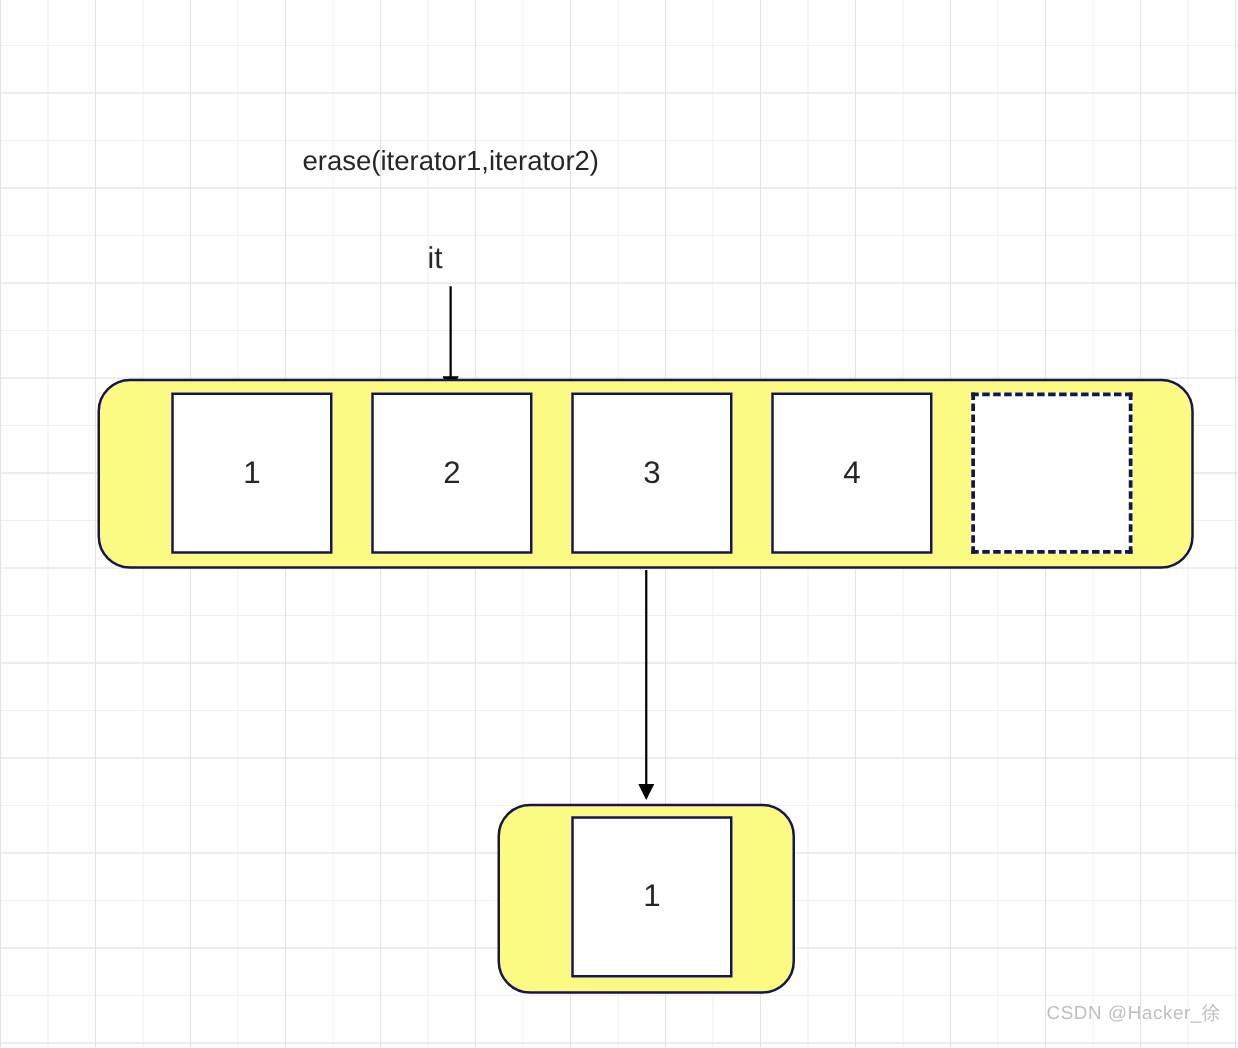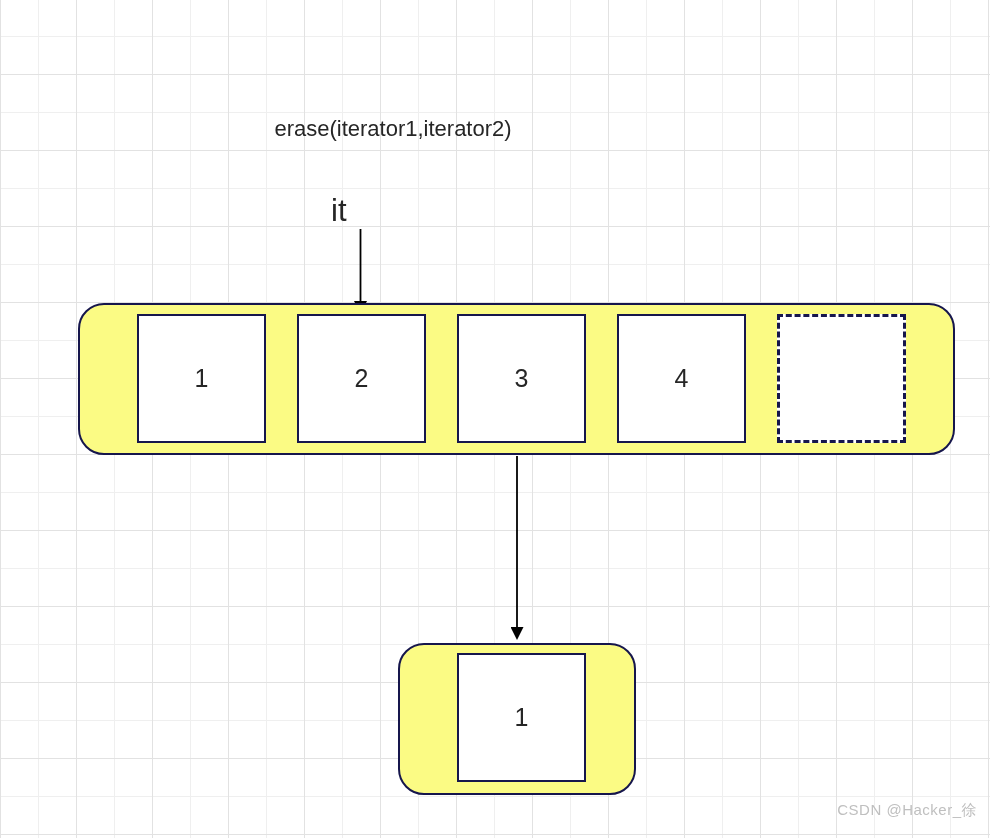--- a/index.html
+++ b/index.html
@@ -27,29 +27,29 @@
       linear-gradient(to right, var(--grid-major) 1px, transparent 1px),
       linear-gradient(to bottom, var(--grid-major) 1px, transparent 1px),
       linear-gradient(to right, var(--grid-minor) 1px, transparent 1px),
       linear-gradient(to bottom, var(--grid-minor) 1px, transparent 1px);
     background-size:76px 76px,76px 76px,38px 38px,38px 38px;
     background-position:0px -2px,0px -2px,0px -2px,0px -2px;
   }
   .title{
     position:absolute;
     left:242px;top:116px;width:302px;
-    text-align:center;
     font-size:22px;
     color:var(--text);
     white-space:nowrap;
   }
   .it-label{
     position:absolute;
-    left:331px;top:193px;width:60px;
-    font-size:31px;
+    left:318px;top:193px;width:60px;
+    text-align:center;
+    font-size:24px;
     color:var(--text);
   }
   .arrows{
     position:absolute;left:0;top:0;width:990px;height:838px;
     pointer-events:none;
   }
   .vec{
     position:absolute;
     background:var(--container-fill);
     border:2px solid var(--container-border);

